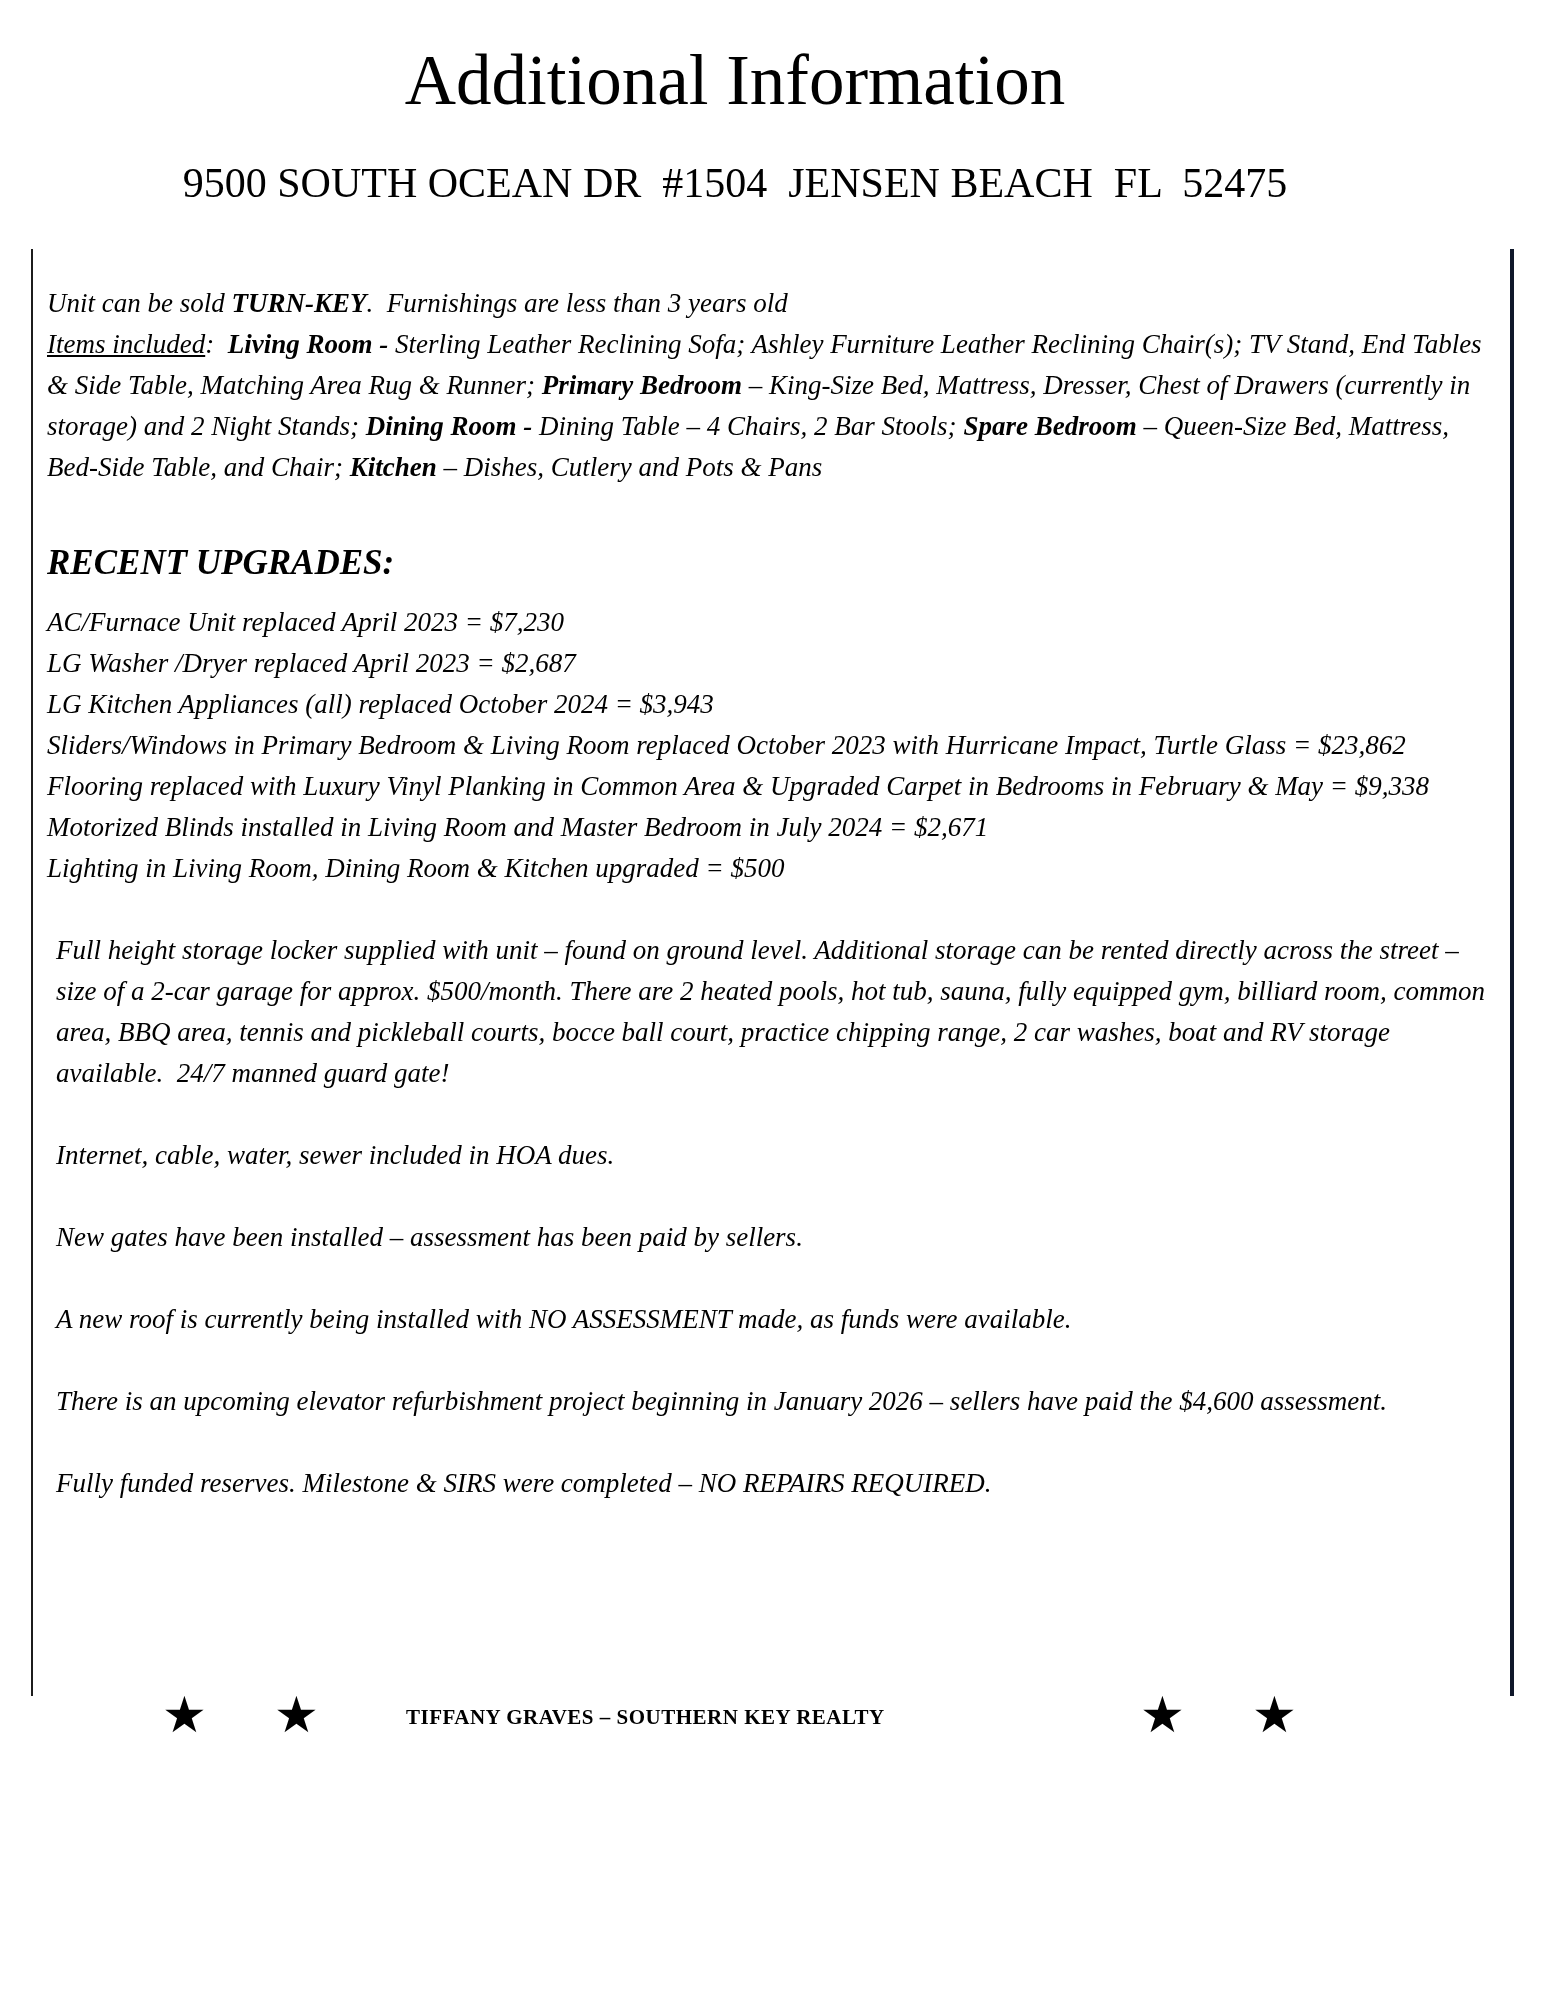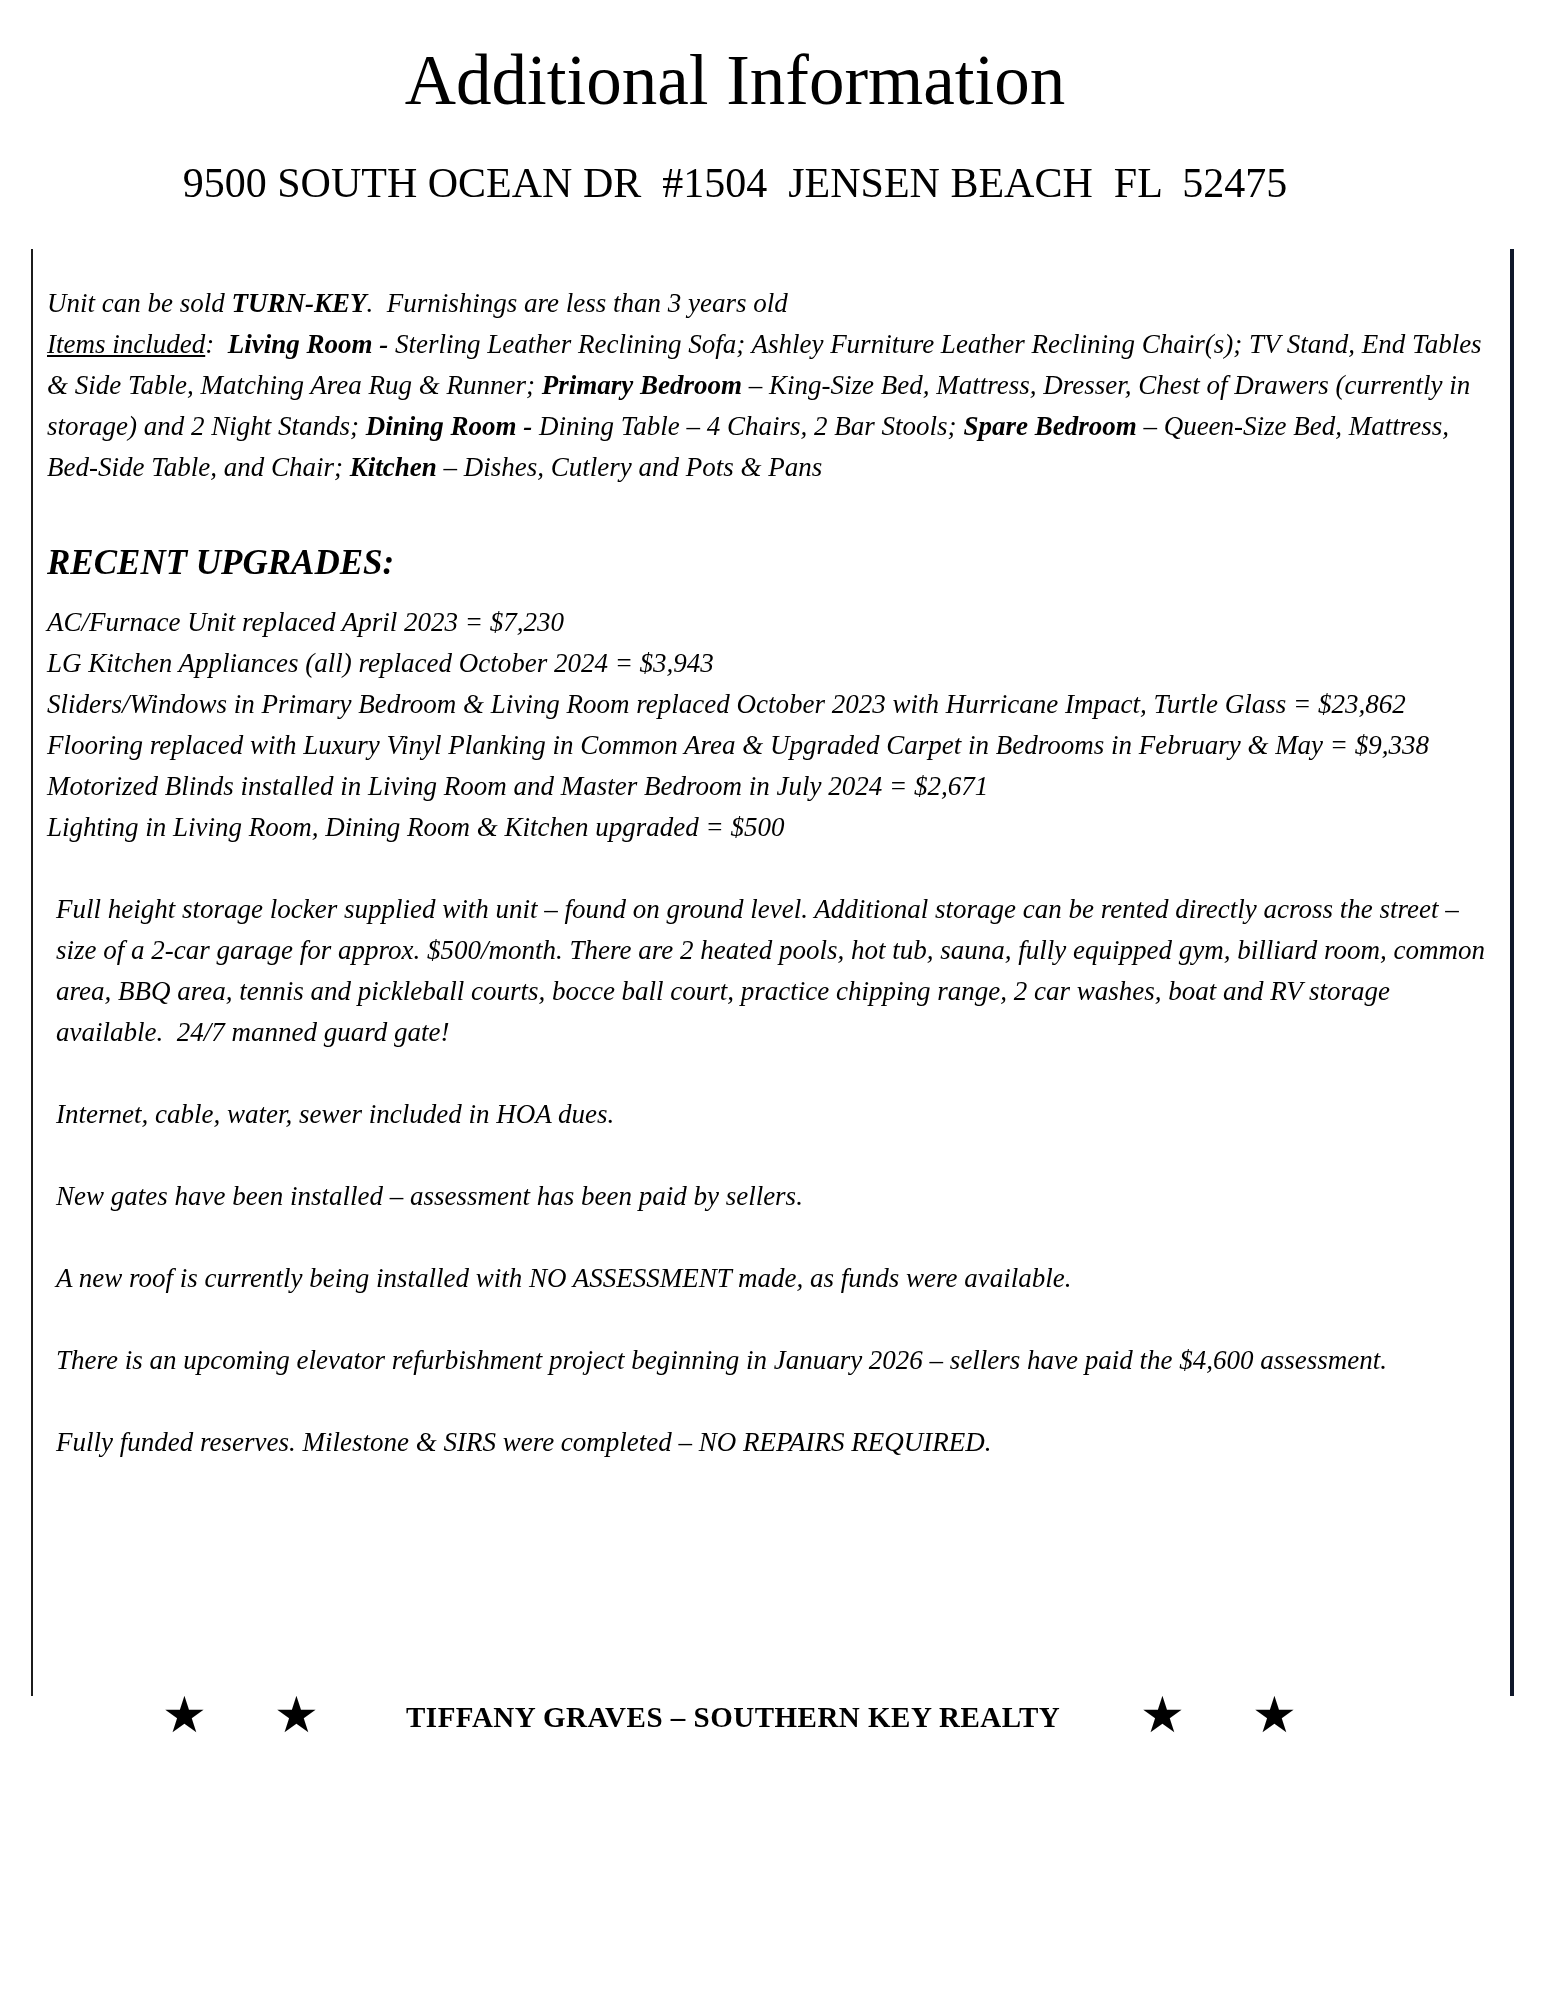--- a/index.html
+++ b/index.html
@@ -63,21 +63,21 @@
   }
   .s1 { left: 162px; }
   .s2 { left: 274px; }
   .s3 { left: 1140px; }
   .s4 { left: 1252px; }
   .agent {
     position: absolute;
     left: 406px;
     top: 10px;
     font-weight: bold;
-    font-size: 29px;
+    font-size: 21px;
     line-height: 41px;
     letter-spacing: 0.5px;
     white-space: pre;
   }
 </style>
 </head>
 <body>
 
 <div class="page">
 
@@ -87,20 +87,21 @@
   </div>
 
   <div class="textbox">
     <p class="line"><span>Unit can be sold </span><span class="seg-b">TURN-KEY</span><span>.  Furnishings are less than 3 years old</span></p>
     <p class="line"><span class="seg-u">Items included</span><span>:  </span><span class="seg-b">Living Room -</span><span> Sterling Leather Reclining Sofa; Ashley Furniture Leather Reclining Chair(s); TV Stand, End Tables &amp; Side Table, Matching Area Rug &amp; Runner; </span><span class="seg-b">Primary Bedroom</span><span> – King-Size Bed, Mattress, Dresser, Chest of Drawers (currently in storage) and 2 Night Stands; </span><span class="seg-b">Dining Room -</span><span> Dining Table – 4 Chairs, 2 Bar Stools; </span><span class="seg-b">Spare Bedroom</span><span> – Queen-Size Bed, Mattress, Bed-Side Table, and Chair; </span><span class="seg-b">Kitchen</span><span> – Dishes, Cutlery and Pots &amp; Pans</span></p>
 
     <p class="heading">RECENT UPGRADES:</p>
 
     <div class="upgrades">
       <div class="upgrade-line">AC/Furnace Unit replaced April 2023 = $7,230</div>
+      <div class="upgrade-line">LG Washer /Dryer replaced April 2023 = $2,687</div>
       <div class="upgrade-line">LG Kitchen Appliances (all) replaced October 2024 = $3,943</div>
       <div class="upgrade-line">Sliders/Windows in Primary Bedroom &amp; Living Room replaced October 2023 with Hurricane Impact, Turtle Glass = $23,862</div>
       <div class="upgrade-line">Flooring replaced with Luxury Vinyl Planking in Common Area &amp; Upgraded Carpet in Bedrooms in February &amp; May = $9,338</div>
       <div class="upgrade-line">Motorized Blinds installed in Living Room and Master Bedroom in July 2024 = $2,671</div>
       <div class="upgrade-line">Lighting in Living Room, Dining Room &amp; Kitchen upgraded = $500</div>
     </div>
 
     <p class="para">Full height storage locker supplied with unit – found on ground level. Additional storage can be rented directly across the street – size of a 2-car garage for approx. $500/month. There are 2 heated pools, hot tub, sauna, fully equipped gym, billiard room, common area, BBQ area, tennis and pickleball courts, bocce ball court, practice chipping range, 2 car washes, boat and RV storage available.  24/7 manned guard gate!</p>
     <p class="para">Internet, cable, water, sewer included in HOA dues.</p>
     <p class="para">New gates have been installed – assessment has been paid by sellers.</p>

